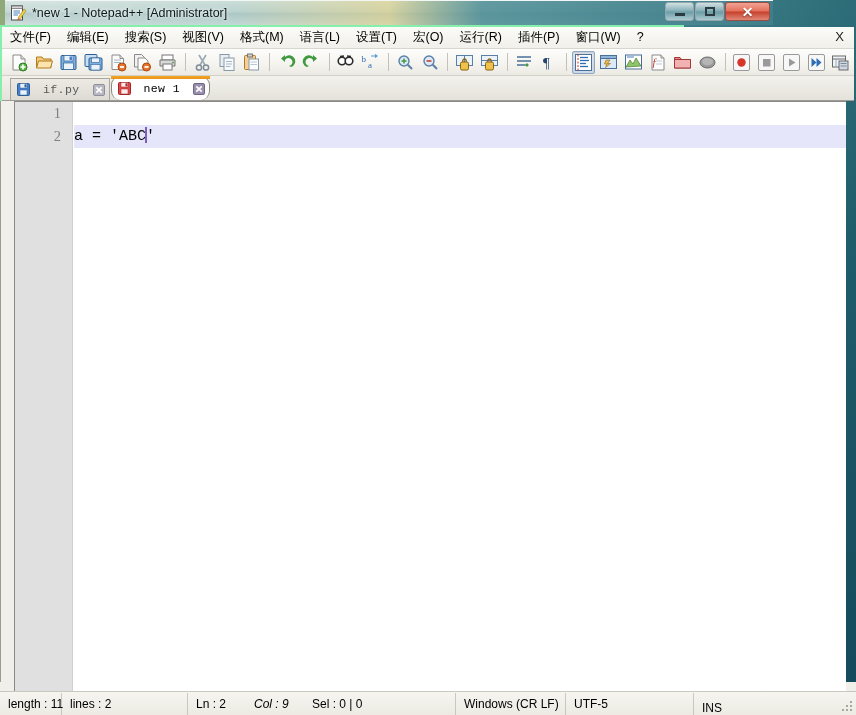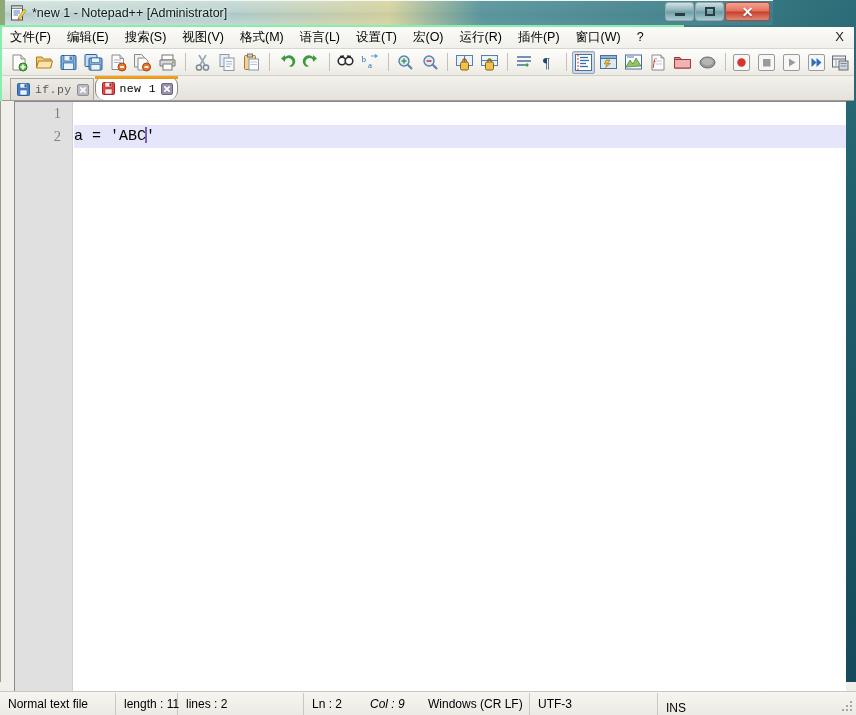--- a/index.html
+++ b/index.html
@@ -145,20 +145,21 @@
     display: flex; align-items: center;
     padding: 0 4px 0 6px;
     margin-right: 1px;
     border: 1px solid #a9a79f;
     border-bottom: none;
     background: linear-gradient(to bottom,#eceae3,#dddbd3);
     font-family: "Liberation Mono", monospace;
     font-size: 11.5px; color: #585858;
     cursor: default;
     position: relative;
+    gap: 8px;
   }
   .tab.active {
     height: 24px;
     background: #ffffff;
     color: #000;
     border-color: #8b8982;
     z-index: 2;
     border-radius: 9px;
   }
   .tab.active::before {
@@ -631,27 +632,27 @@
       </div>
 
       <div id="text-area">
         <div class="code-line"></div>
         <div class="code-line current"><span>a = 'ABC</span><span id="caret"></span><span>'</span></div>
       </div>
 
     </div>
 
     <div id="statusbar">
-      <div class="sb-cell" style="width:116px">Normal text file</div>
       <div class="sb-cell" style="width:62px">length : 11</div>
       <div class="sb-cell" style="width:126px; border-right:1px solid #c9c7c0;">lines : 2</div>
       <div class="sb-cell" style="width:58px; border-right:none;">Ln : 2</div>
       <div class="sb-cell" style="width:58px; border-right:none;font-style:italic;">Col : 9</div>
+      <div class="sb-cell" style="width:152px">Sel : 0 | 0</div>
       <div class="sb-cell" style="width:110px">Windows (CR LF)</div>
-      <div class="sb-cell" style="width:128px">UTF-3</div>
+      <div class="sb-cell" style="width:128px">UTF-5</div>
       <div class="sb-cell nb" style="width:40px">INS</div>
       <svg id="sb-grip" viewBox="0 0 14 14">
         <g fill="#a8a69e">
           <rect x="10" y="10" width="2" height="2"></rect>
           <rect x="6" y="10" width="2" height="2"></rect>
           <rect x="10" y="6" width="2" height="2"></rect>
           <rect x="2" y="10" width="2" height="2"></rect>
           <rect x="6" y="6" width="2" height="2"></rect>
           <rect x="10" y="2" width="2" height="2"></rect>
         </g>

